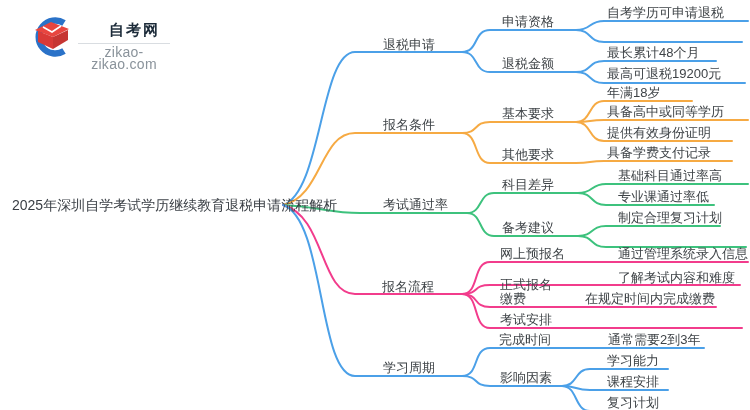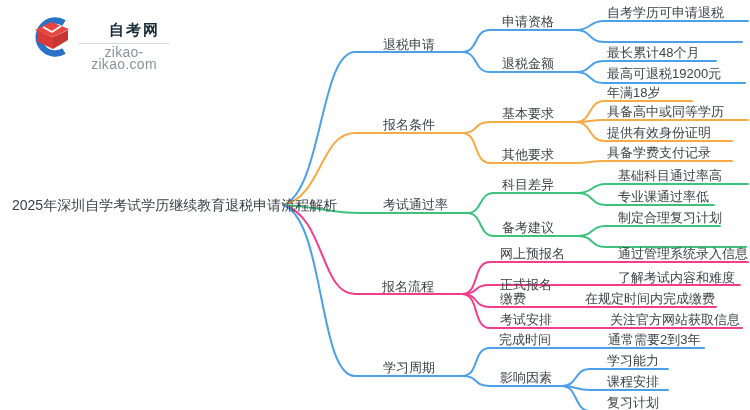--- a/index.html
+++ b/index.html
@@ -120,21 +120,20 @@
   <div class="node" style="left:618px;top:210px;">制定合理复习计划</div>
   <div class="node" style="left:618px;top:231px;margin-top:39px;">了解考试内容和难度</div>
 
   <div class="node" style="left:382px;top:279px;">报名流程</div>
   <div class="node" style="left:500px;top:246px;">网上预报名</div>
   <div class="node" style="left:618px;top:246px;">通过管理系统录入信息</div>
   <div class="node" style="left:500px;top:269px;margin-top:8px;">正式报名</div>
   <div class="node" style="left:500px;top:291px;">缴费</div>
   <div class="node" style="left:585px;top:291px;font-family:Liberation Serif, serif;">在规定时间内完成缴费</div>
   <div class="node" style="left:500px;top:312px;">考试安排</div>
-  <div class="node" style="left:610px;top:312px;">关注官方网站获取信息</div>
 
   <div class="node" style="left:383px;top:360px;">学习周期</div>
   <div class="node" style="left:499px;top:332px;">完成时间</div>
   <div class="node" style="left:608px;top:332px;">通常需要2到3年</div>
   <div class="node" style="left:500px;top:370px;">影响因素</div>
   <div class="node" style="left:607px;top:353px;">学习能力</div>
   <div class="node" style="left:607px;top:374px;">课程安排</div>
   <div class="node" style="left:607px;top:395px;">复习计划</div>
 
 </div>

